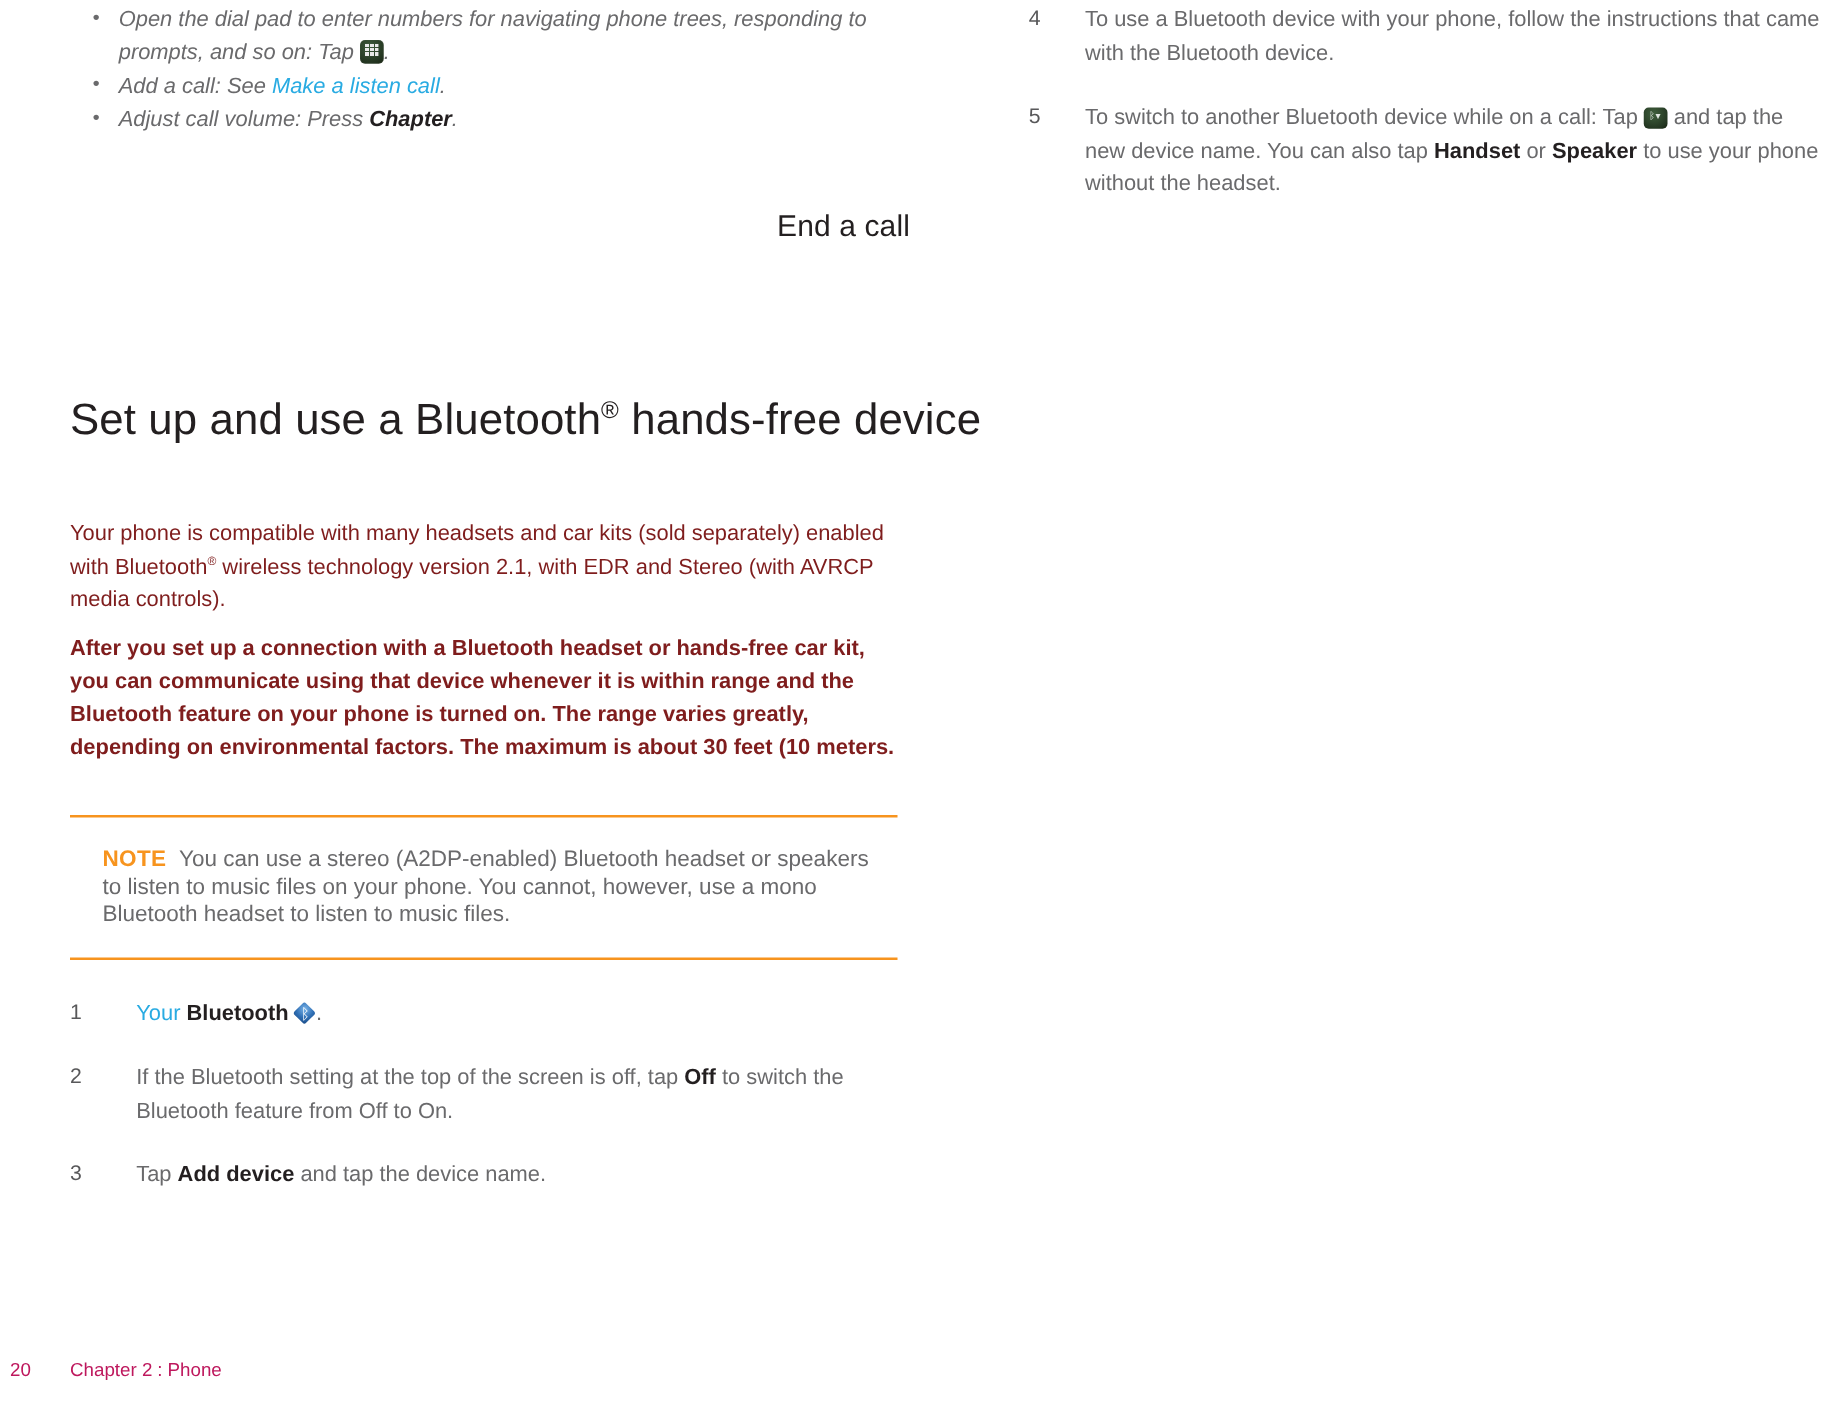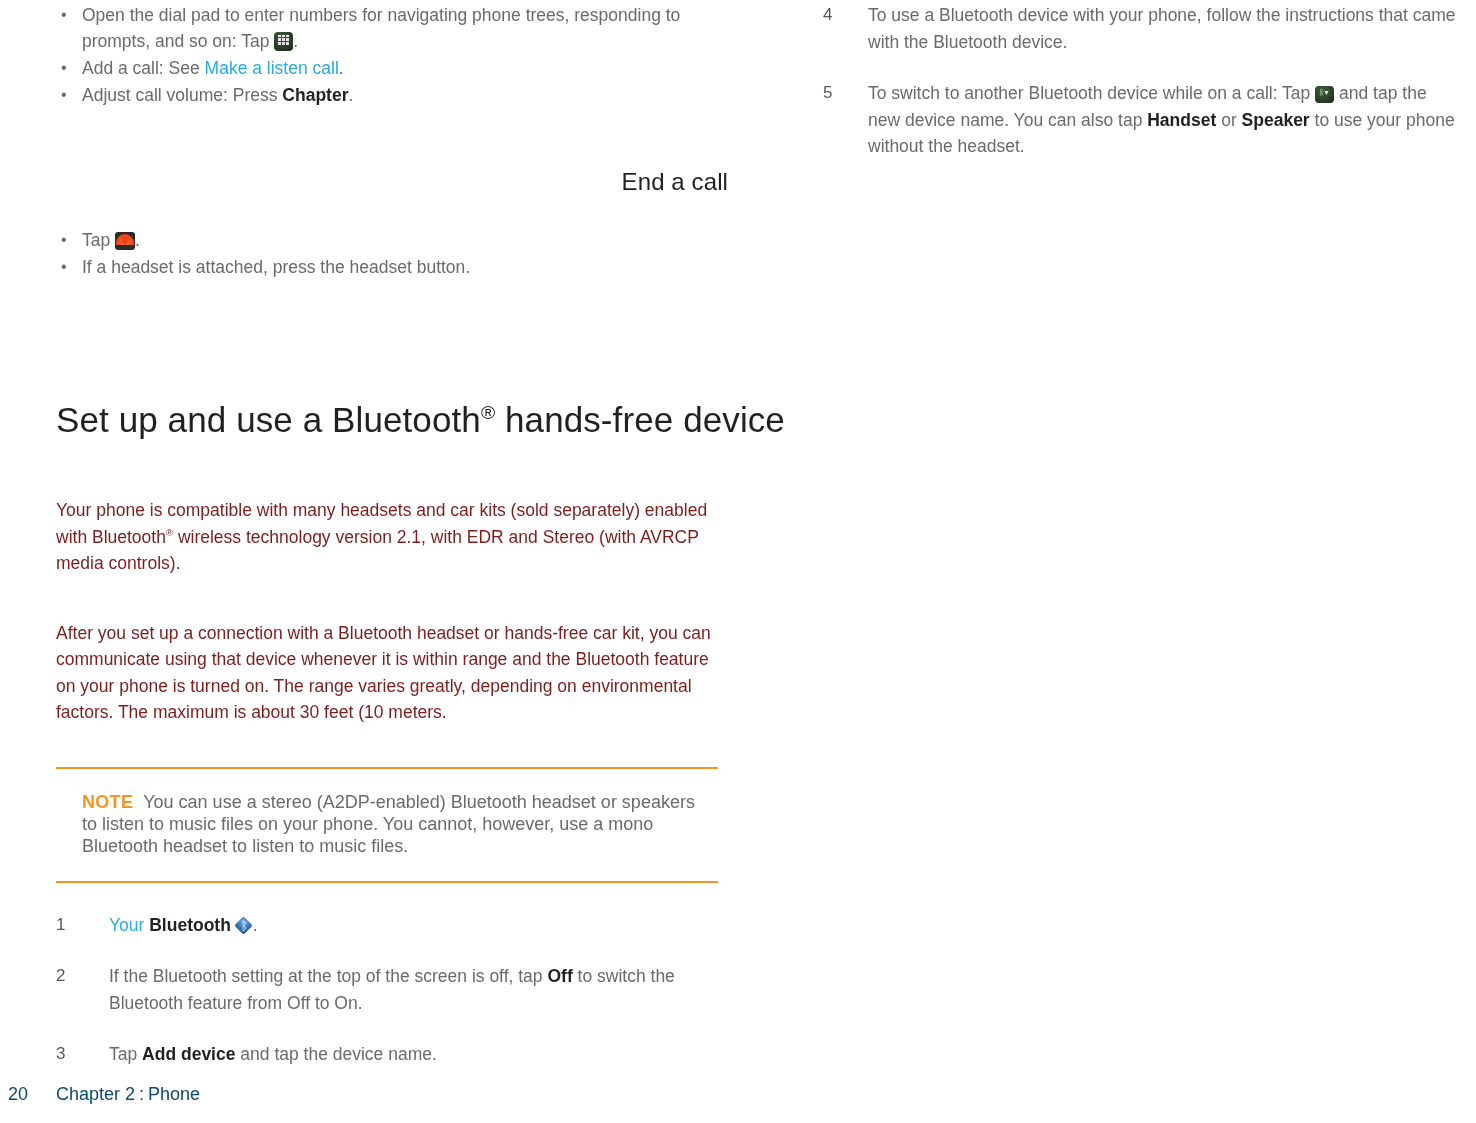--- a/index.html
+++ b/index.html
@@ -27,21 +27,21 @@
     width: 672px;
   }
   .col-right {
     position: absolute;
     left: 823px;
     top: 0px;
     width: 640px;
   }
 
   
-  .bullet-list { margin: 0; padding: 0; list-style: none; }
+  .bullet-list { margin: 13px; padding: 0; list-style: none; font-style: italic; }
   .bullet-item {
     position: relative;
     padding-left: 26px;
     font-size: 17.5px;
     line-height: 26px;
     color: #6a6a6c;
     margin-bottom: 1px;
   }
   .bullet-item::before {
     content: "•";
@@ -213,22 +213,22 @@
     line-height: 8px;
     letter-spacing: 0.5px;
     font-family: "DejaVu Sans", sans-serif;
   }
 
   
   .footer {
     position: absolute;
     left: 8px;
     bottom: 18px;
-    font-size: 18px;
-    color: #0c4a6e;
+    font-size: 15px;
+    color: #be185d;
     white-space: nowrap;
     margin-top: 24px;
   }
   .footer .pg { display: inline-block; width: 48px; }
   .footer .sep { padding: 0 4px; }
 </style>
 </head>
 <body>
 
 <div class="page">
@@ -242,38 +242,30 @@
       <li class="bullet-item">
         <span>Add a call: See </span><span class="lnk">Make a listen call</span><span>.</span>
       </li>
       <li class="bullet-item">
         <span>Adjust call volume: Press </span><span class="b">Chapter</span><span>.</span>
       </li>
     </ul>
 
     <h2 class="section-heading" style="margin-top:60px;text-align:right;">End a call</h2>
 
-    <ul class="bullet-list" style="margin-top:31px;">
-      <li class="bullet-item">
-        <span>Tap </span><span class="icon-inline icon-endcall"><span class="handset"></span><span class="arrow"></span></span><span>.</span>
-      </li>
-      <li class="bullet-item">
-        <span>If a headset is attached, press the headset button.</span>
-      </li>
-    </ul>
 
     <h1 class="chapter-heading" style="margin-top:120px;">
       <span>Set up and use a Bluetooth</span><sup>®</sup><span> hands-free device</span>
     </h1>
 
     <p class="body-text" style="margin-top:57px; width:664px;">
       <span>Your phone is compatible with many headsets and car kits (sold separately) enabled with Bluetooth</span><sup class="reg">®</sup><span> wireless technology version 2.1, with EDR and Stereo (with AVRCP media controls).</span>
     </p>
 
-    <p class="body-text" style="margin-top:43px; width:664px;">After you set up a connection with a Bluetooth headset or hands-free car kit, you can communicate using that device whenever it is within range and the Bluetooth feature on your phone is turned on. The range varies greatly, depending on environmental factors. The maximum is about 30 feet (10 meters.</p>
+    <p class="body-text" style="margin-top:12px; width:664px;font-weight:bold;">After you set up a connection with a Bluetooth headset or hands-free car kit, you can communicate using that device whenever it is within range and the Bluetooth feature on your phone is turned on. The range varies greatly, depending on environmental factors. The maximum is about 30 feet (10 meters.</p>
 
     <div class="note-block" style="margin-top:41px;">
       <div class="note-rule"></div>
       <div class="note-body">
         <span class="note-label">NOTE</span>&nbsp;&nbsp;<span>You can use a stereo (A2DP-enabled) Bluetooth headset or speakers to listen to music files on your phone. You cannot, however, use a mono Bluetooth headset to listen to music files.</span>
       </div>
       <div class="note-rule"></div>
     </div>
 
     <div class="step" style="margin-top:29px;">

